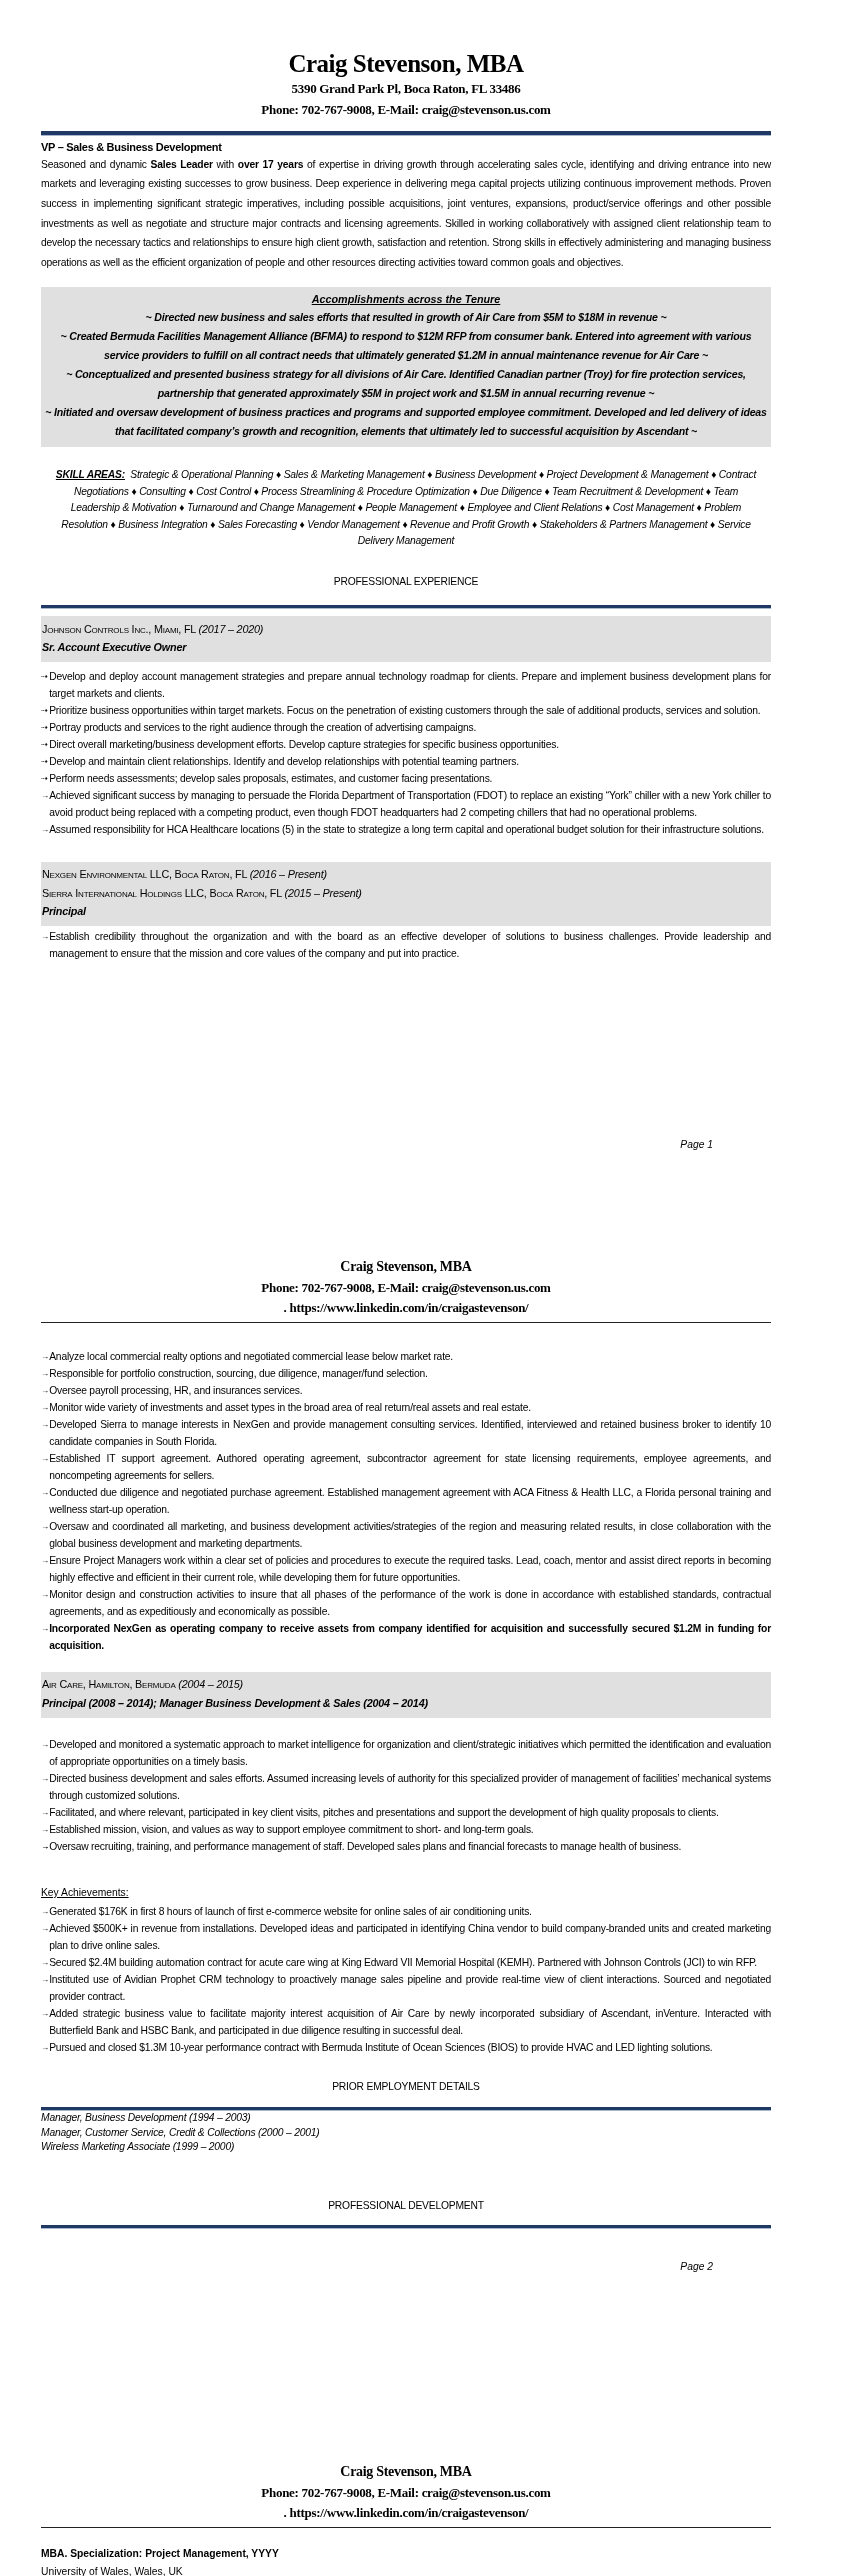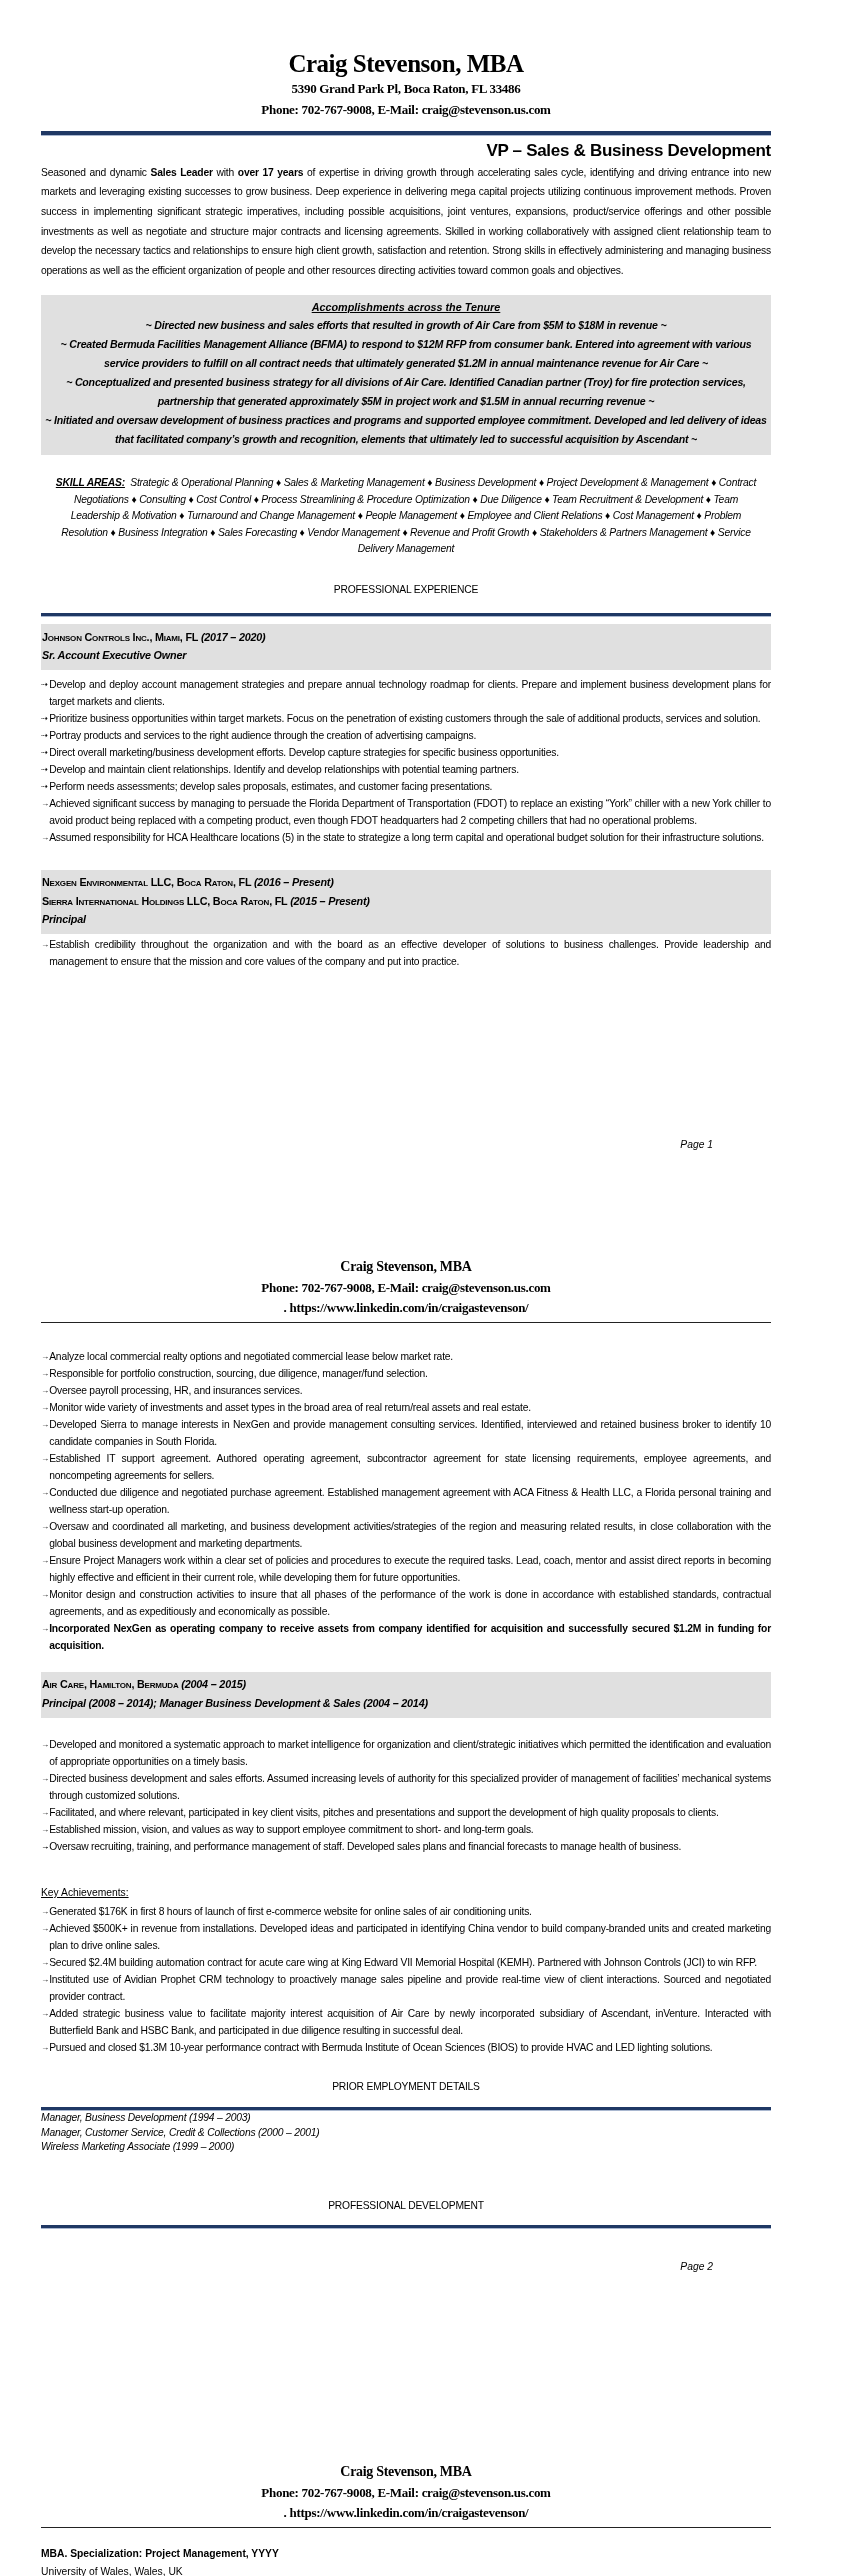--- a/index.html
+++ b/index.html
@@ -12,36 +12,36 @@
 
   .hdr { text-align: center; font-family: "Liberation Serif", serif; font-weight: bold; }
   .hdr .name1 { font-size: 25px; line-height: 30px; letter-spacing: -0.5px; }
   .hdr .line1 { font-size: 13px; line-height: 20.6px; letter-spacing: -0.3px; }
   .hdr .name2 { font-size: 14px; line-height: 20.6px; letter-spacing: -0.3px; }
   .hdr .line2 { font-size: 13px; line-height: 20.6px; letter-spacing: -0.3px; }
 
   .rule-navy { height: 3.1px; background: #1f3864; border-bottom: 0.5px solid #a9b7cf; margin: 0; }
   .rule-black { height: 1px; background: #222; margin: 3.1px 0 0 0; }
 
-  .title { text-align: right; font-weight: bold; font-size: 17px; margin: 5.2px 0 2.1px 0; letter-spacing: -0.3px; }
+  .title { text-align: left; font-weight: bold; font-size: 11px; margin: 5.2px 0 2.1px 0; letter-spacing: -0.3px; }
   .summary { font-size: 10.3px; line-height: 19.6px; text-align: justify; margin: 0; letter-spacing: -0.2px; }
   .summary b { font-weight: bold; }
 
   .acc-box { background: #e0e0e0; margin-top: 14.4px; padding: 3.1px 3.1px 5.2px 3.1px; text-align: center; }
   .acc-title { font-weight: bold; font-style: italic; font-size: 10.8px; text-decoration: underline; line-height: 18.5px; }
   .acc-item { font-weight: bold; font-style: italic; font-size: 10.6px; line-height: 19px; letter-spacing: -0.2px; }
 
   .skills { margin: 20.6px 10.3px 0 10.3px; text-align: center; font-style: italic; font-size: 10.3px; line-height: 16.5px; letter-spacing: -0.2px; }
   .skills .lbl { font-weight: bold; text-decoration: underline; text-align: right; }
 
   .section-title { text-align: center; font-weight: normal; font-size: 10.3px; margin: 26px 0 18.5px 0; letter-spacing: -0.2px; }
   .section-title.tight { margin: 14.4px 0 15.5px 0; }
 
   .band { background: #e0e0e0; padding: 3.1px 1px 5.2px 1px; margin-top: 0; }
-  .band .emp { font-weight: bold; font-variant: small-caps; font-size: 10.8px; line-height: 18.5px; letter-spacing: -0.2px; }
+  .band .emp { font-weight: normal; font-variant: small-caps; font-size: 10.8px; line-height: 18.5px; letter-spacing: -0.2px; }
   .band .emp i { font-variant: normal; }
   .band .role { font-weight: bold; font-style: italic; font-size: 10.8px; line-height: 18.5px; letter-spacing: -0.2px; }
 
   ul.arr { list-style: none; margin: 6.2px 0 0 0; padding: 0; }
   ul.arr li { position: relative; padding-left: 8.2px; margin-left: 0; font-size: 10.3px; line-height: 19px; text-align: justify; letter-spacing: -0.2px; }
   ul.arr li .bullet { position: absolute; left: 0; top: 0; width: 8.2px; font-size: 8.2px; }
   ul.arr li { padding-left: 8.2px; }
   ul.arr.tight li { line-height: 17px; }
   ul.arr li b { font-weight: bold; }
 

